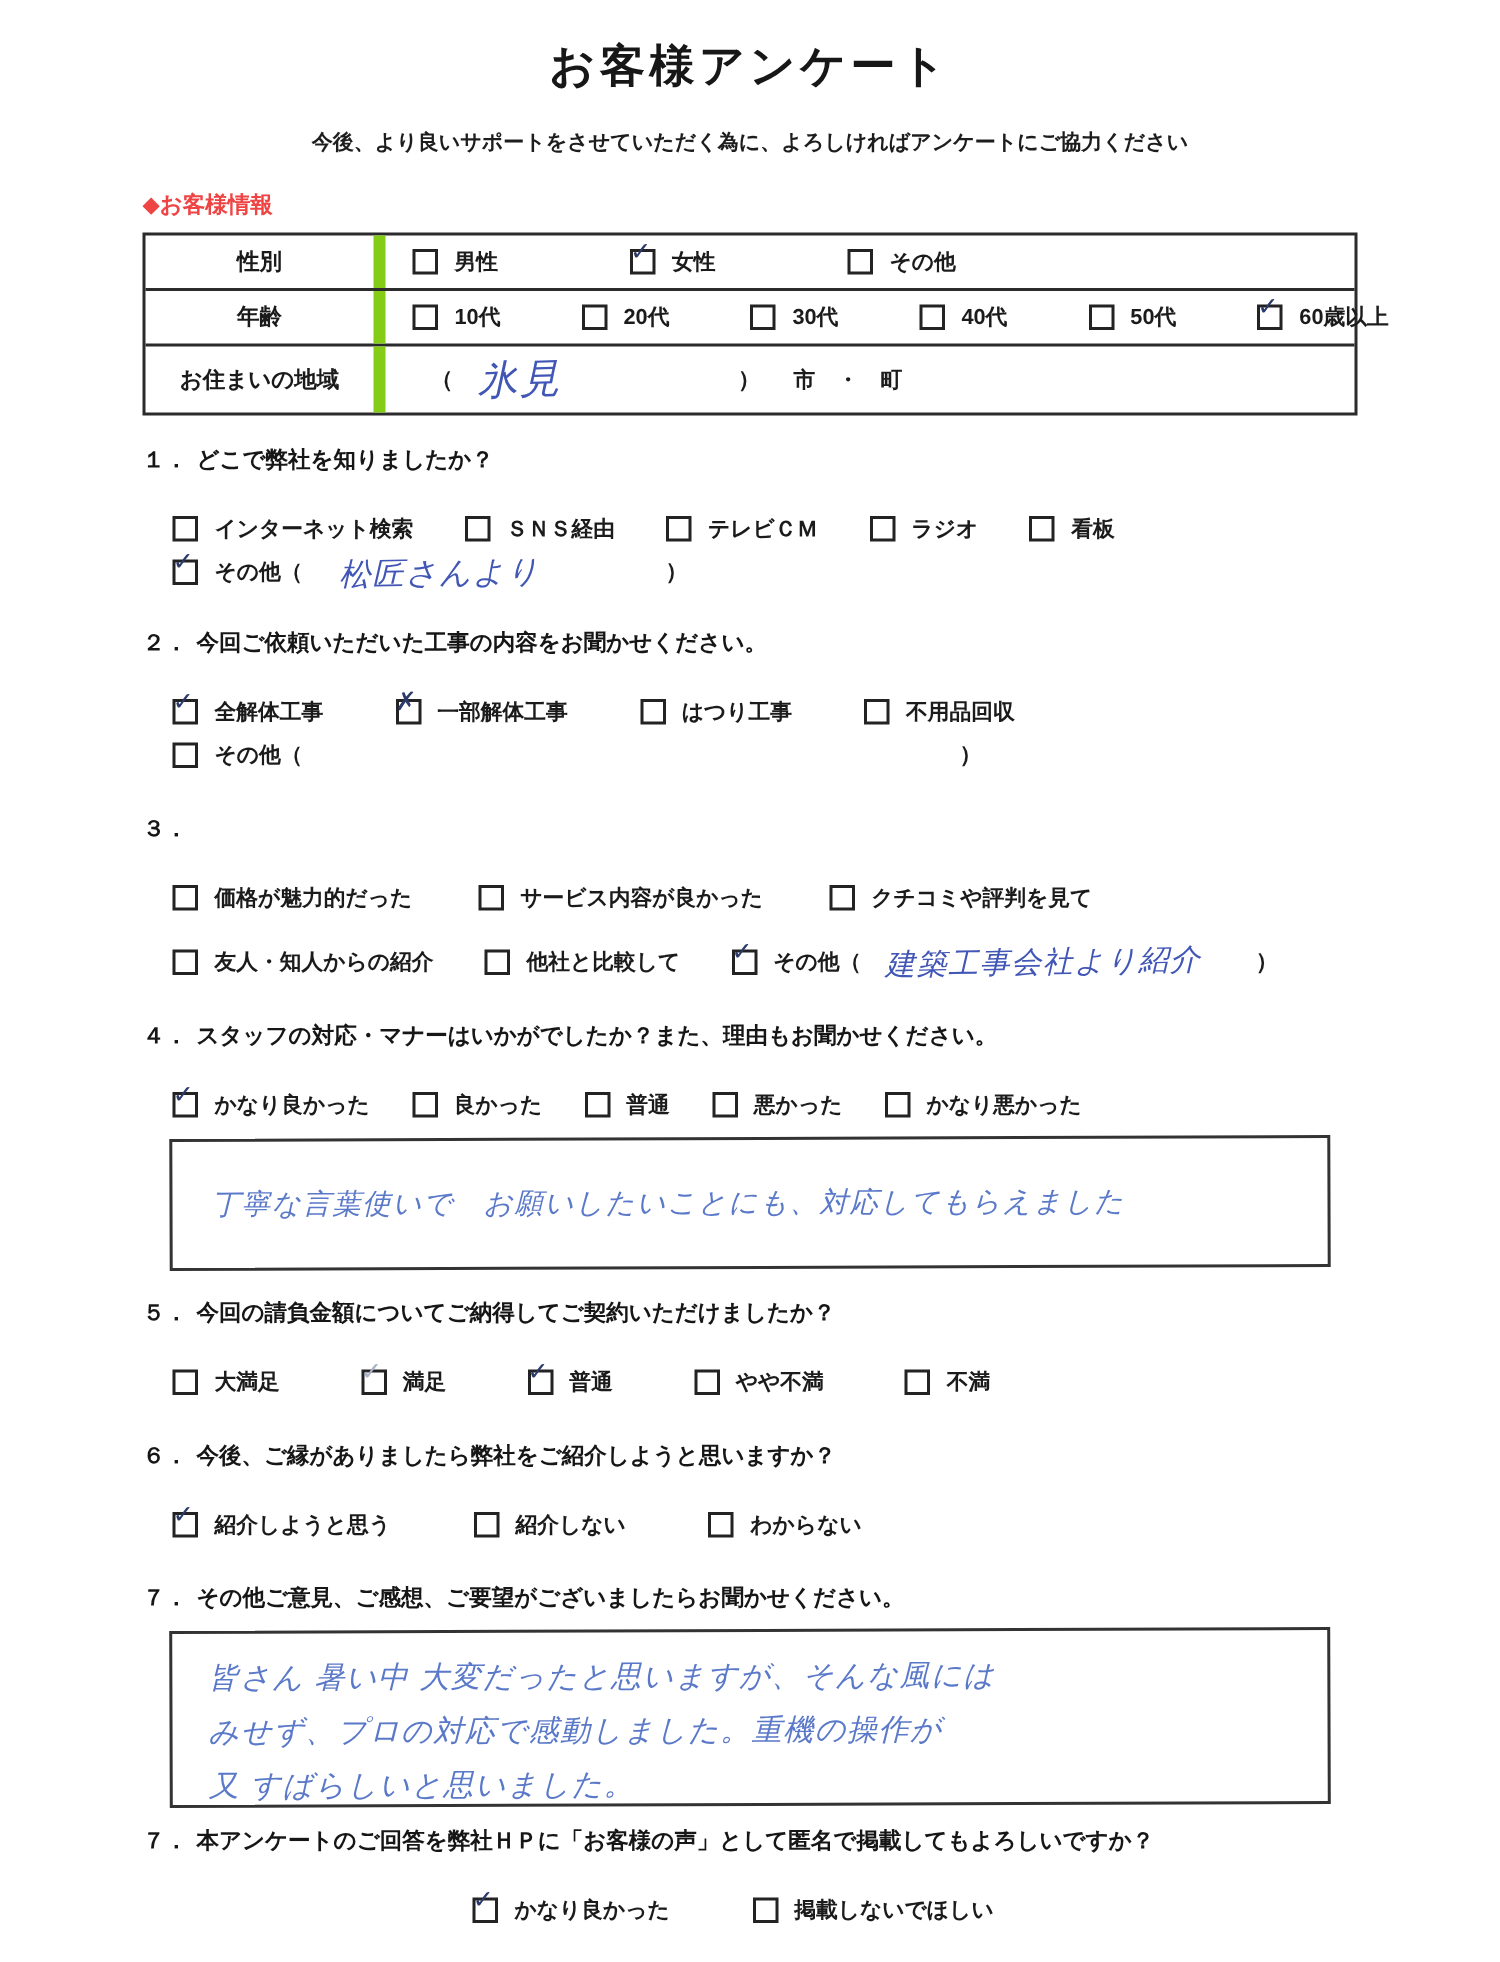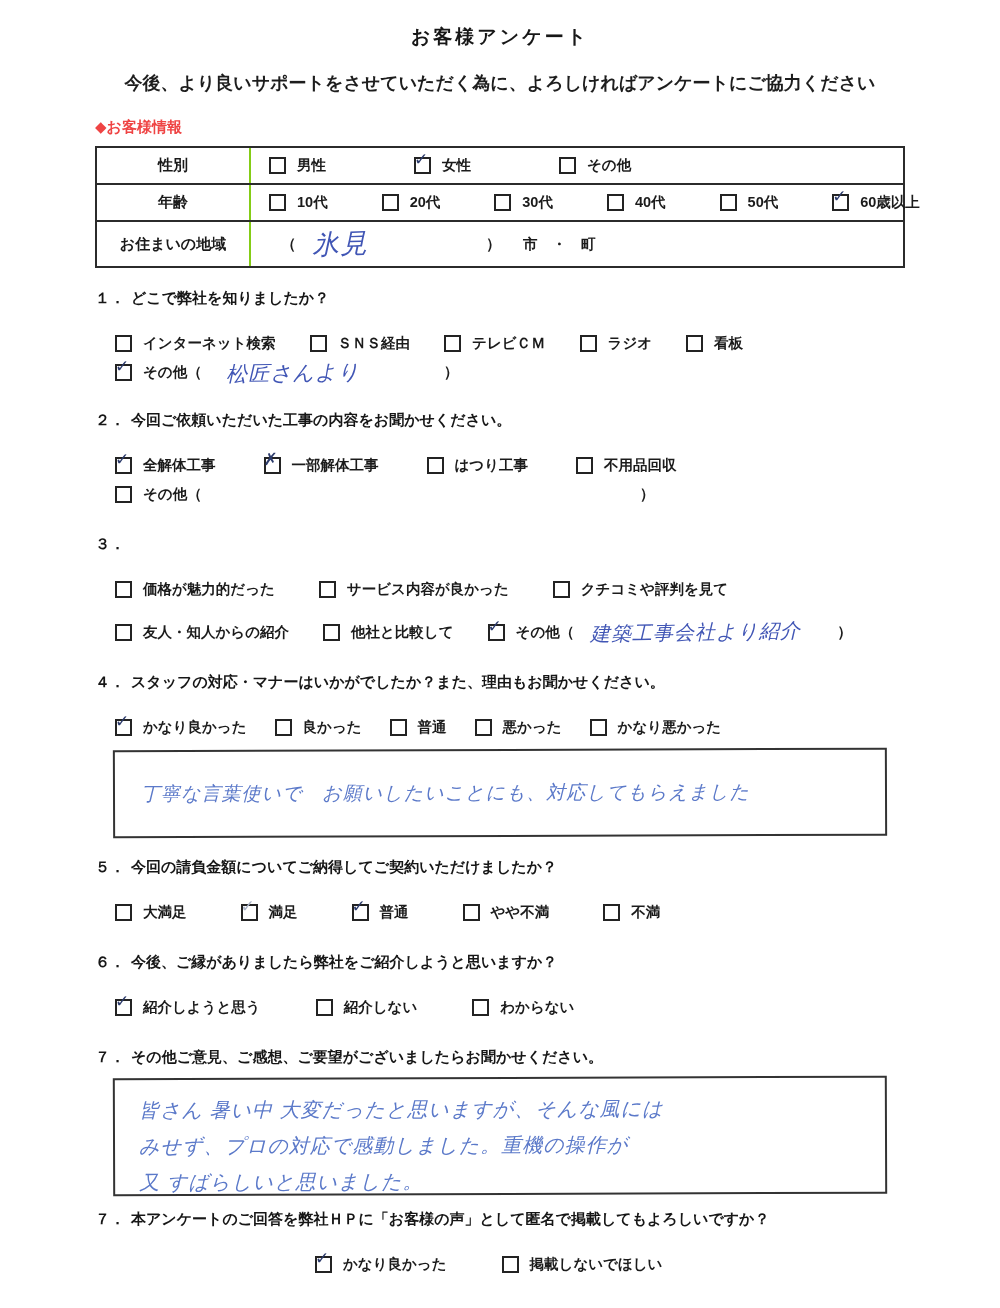--- a/index.html
+++ b/index.html
@@ -4,31 +4,31 @@
 <style>
   html,body{margin:0;padding:0;}
   body{
     width:1000px;height:1308px;background:#ffffff;
     font-family:"Liberation Sans","DejaVu Sans",sans-serif;
     color:#1c1c1c;
     -webkit-font-smoothing:antialiased;
   }
   .page{position:relative;width:1000px;height:1308px;overflow:hidden;}
 
-  .title{margin-top:24px;text-align:center;font-size:19px;font-weight:700;letter-spacing:3px;color:#171717;}
-  .subtitle{margin-top:21px;text-align:center;font-size:18px;font-weight:600;color:#1d1d1d;}
+  .title{margin-top:24px;text-align:center;font-size:30px;font-weight:700;letter-spacing:3px;color:#171717;}
+  .subtitle{margin-top:21px;text-align:center;font-size:14px;font-weight:600;color:#1d1d1d;}
 
   .content{padding:0 95px;}
   .section-h{margin-top:23px;font-size:15px;font-weight:700;color:#ef4444;}
 
   
   .itable{margin-top:9px;border:2px solid #2b2b2b;width:810px;box-sizing:border-box;}
   .itable .trow{display:flex;border-top:2px solid #2b2b2b;min-height:35px;align-items:stretch;}
   .itable .trow:first-child{border-top:none;}
-  .itable .tlabel{width:152px;flex:none;border-right:2px solid #84cc16;
+  .itable .tlabel{width:152px;flex:none;border-right:8px solid #84cc16;
     display:flex;align-items:center;justify-content:center;
     font-size:15px;font-weight:600;color:#1a1a1a;}
   .itable .tcell{flex:1;display:flex;align-items:center;padding:4px 20px 4px 18px;}
 
   
   .opt{display:inline-flex;align-items:center;gap:11px;}
   .cb{width:13px;height:13px;border:2px solid #232323;position:relative;flex:none;background:#fff;}
   .mark{position:absolute;left:-2px;top:-8px;font-size:17px;font-weight:700;color:#2b3a6b;
     font-family:"DejaVu Sans",sans-serif;line-height:1;}
   .mark.light{color:#a9b2c6;}

